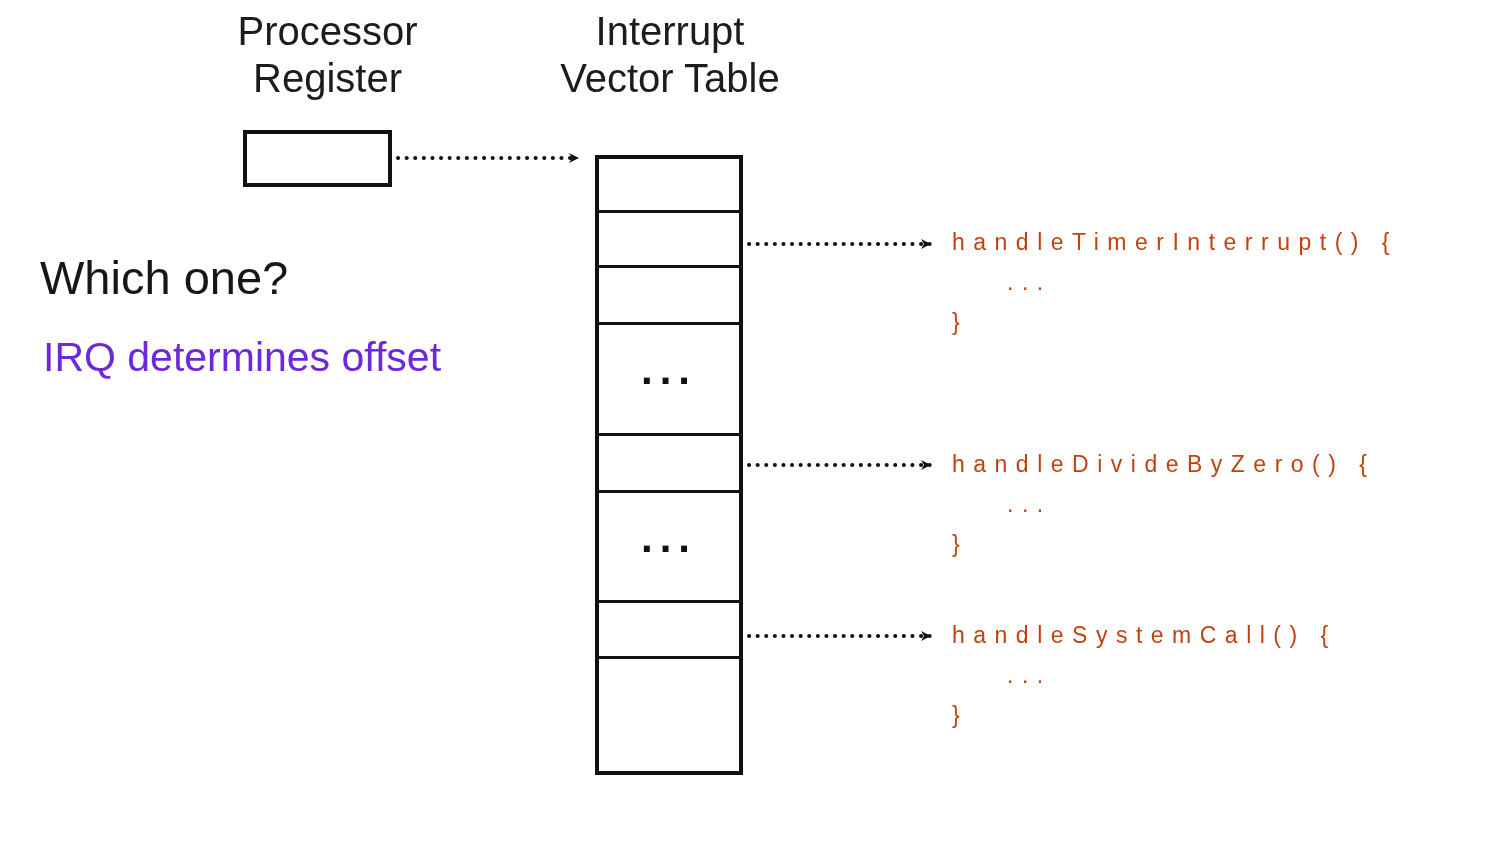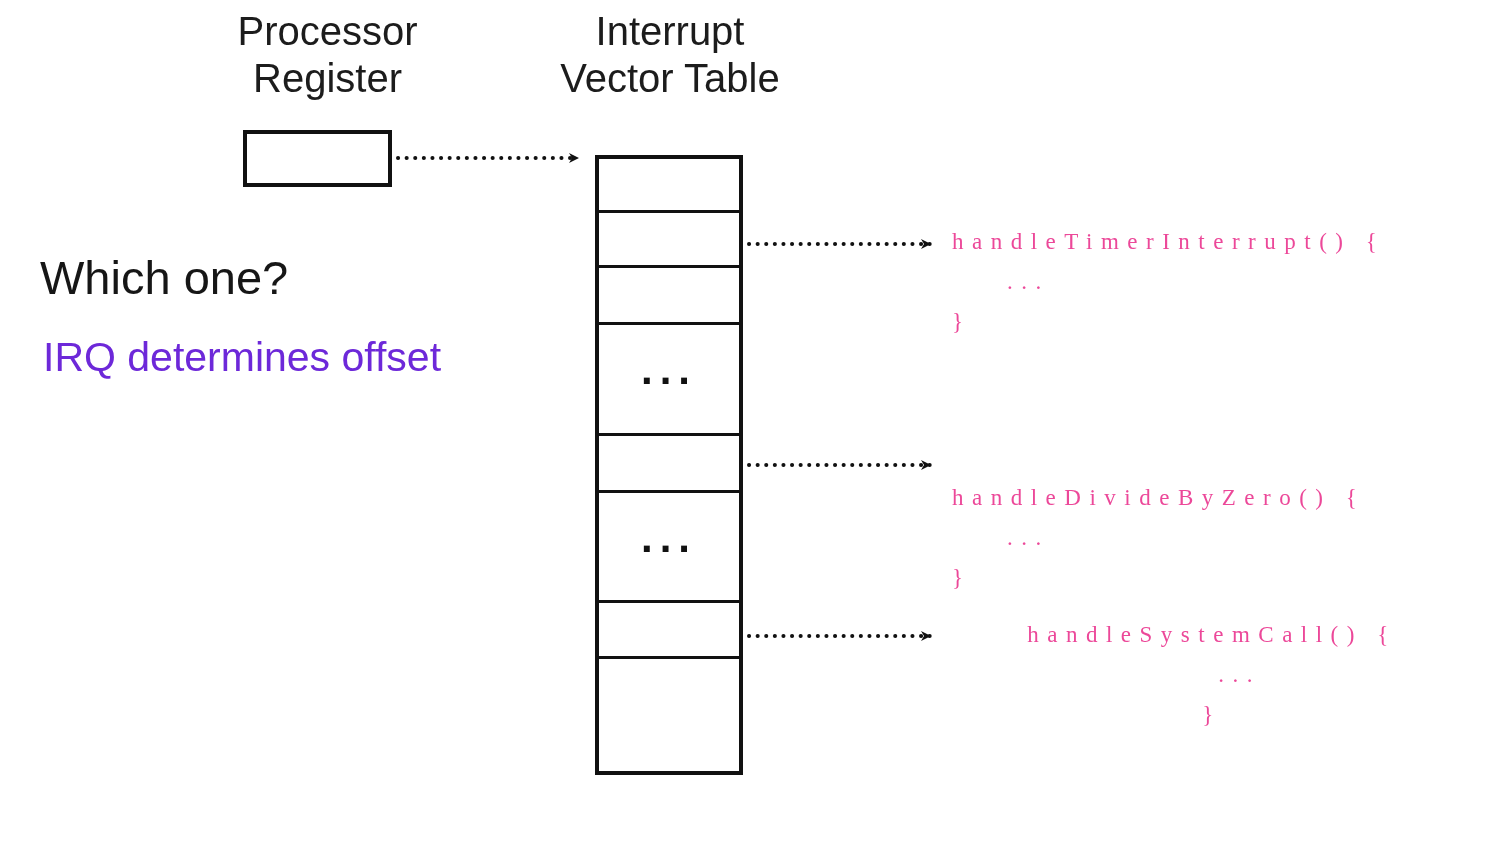--- a/index.html
+++ b/index.html
@@ -76,28 +76,27 @@
     color: #111111;
   }
 
   
   .handler {
     left: 952px;
     width: 520px;
     font-size: 23px;
     line-height: 40px;
     letter-spacing: 8.5px;
-    color: #ec4899;
+    color: #c2410c;
     white-space: nowrap;
-    font-family: Liberation Serif, serif;
   }
   .handler .body-line { padding-left: 55px; }
   .handler-timer   { top: 222px; }
-  .handler-divide  { top: 444px; margin-top: 34px; }
-  .handler-syscall { top: 615px; text-align: center; }
+  .handler-divide  { top: 444px; }
+  .handler-syscall { top: 615px; }
 
   svg.arrow-layer {
     position: absolute;
     left: 0; top: 0;
     pointer-events: none;
   }
 </style>
 </head>
 <body>
 

